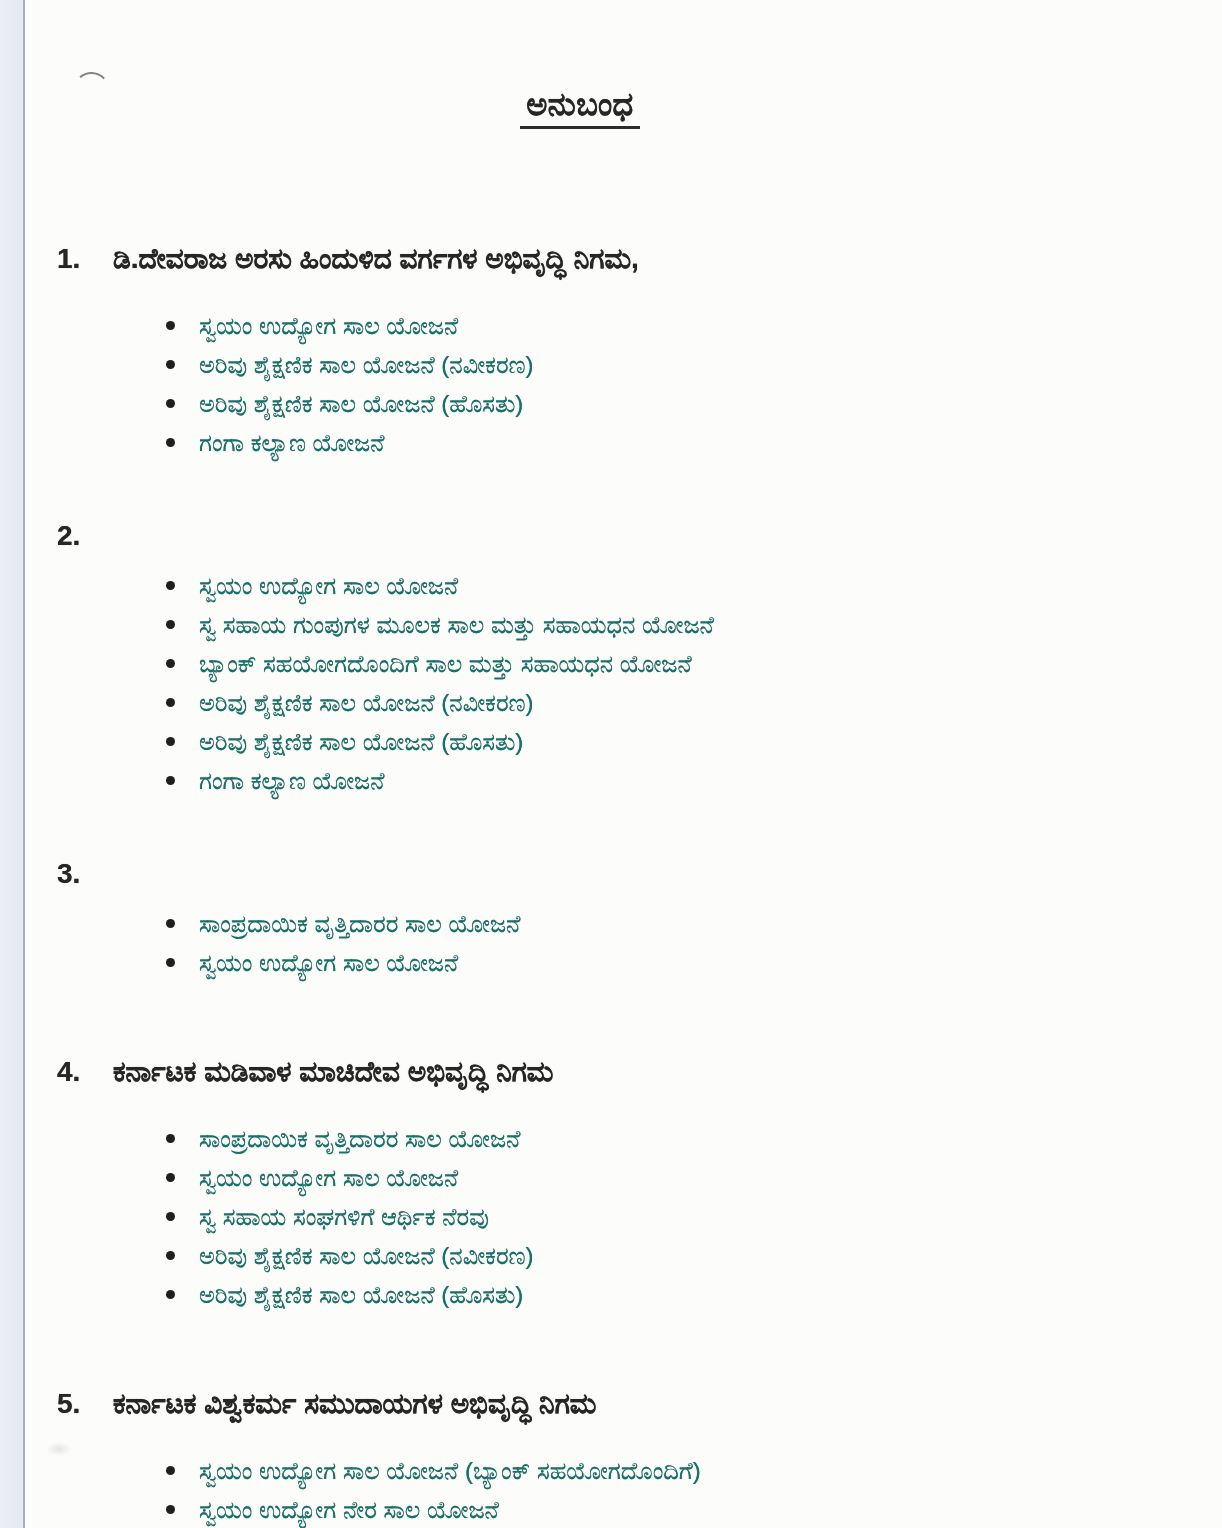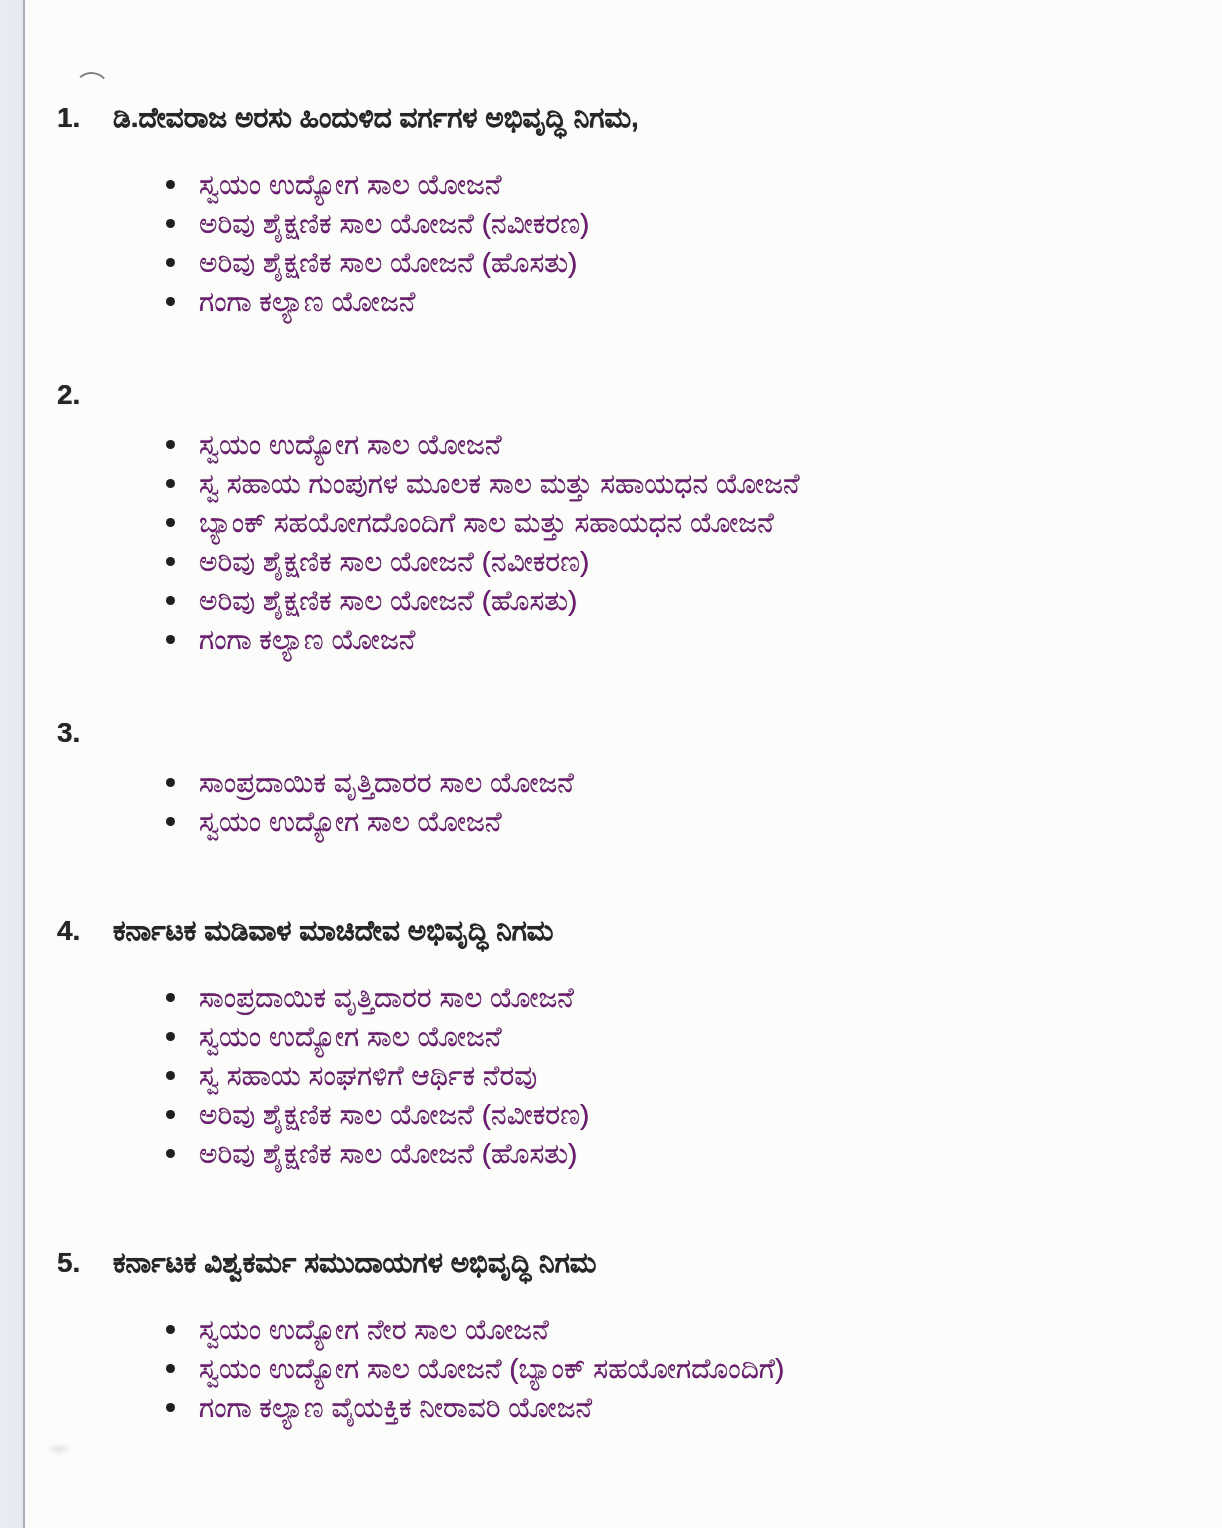--- a/index.html
+++ b/index.html
@@ -87,41 +87,44 @@
     margin: 16px;
   }
   ul.bullets {
     list-style: none;
     margin: 14px 0 0 0;
     padding: 0 0 0 108px;
   }
   ul.bullets li {
     position: relative;
     padding-left: 36px;
-    font-size: 28px;
+    font-size: 24px;
     line-height: 39px;
-    color: #701a75;
+    color: #0f766e;
   }
   ul.bullets li::before {
     content: "";
     position: absolute;
     left: 3px; top: 15px;
     width: 9px; height: 9px;
     border-radius: 50%;
     background: #1f1f1f;
   }
 </style>
 </head>
 <body>
 
 <div class="scan-edge"></div>
 <div class="pen-mark"></div>
 <div class="smudge"></div>
 
 <main class="content">
+  <div class="title-wrap">
+    <span class="doc-title">ಅನುಬಂಧ</span>
+  </div>
 
   <div id="sections">
   <section class="section">
     <div class="section-heading">
       <span class="section-num">1.</span>
       <h2 class="section-title">ಡಿ.ದೇವರಾಜ ಅರಸು ಹಿಂದುಳಿದ ವರ್ಗಗಳ ಅಭಿವೃದ್ಧಿ ನಿಗಮ,</h2>
     </div>
     <ul class="bullets">
           <li>ಸ್ವಯಂ ಉದ್ಯೋಗ ಸಾಲ ಯೋಜನೆ</li>
           <li>ಅರಿವು ಶೈಕ್ಷಣಿಕ ಸಾಲ ಯೋಜನೆ (ನವೀಕರಣ)</li>
@@ -167,19 +170,19 @@
           <li>ಅರಿವು ಶೈಕ್ಷಣಿಕ ಸಾಲ ಯೋಜನೆ (ಹೊಸತು)</li>
         </ul>
   </section>
 
   <section class="section">
     <div class="section-heading">
       <span class="section-num">5.</span>
       <h2 class="section-title">ಕರ್ನಾಟಕ ವಿಶ್ವಕರ್ಮ ಸಮುದಾಯಗಳ ಅಭಿವೃದ್ಧಿ ನಿಗಮ</h2>
     </div>
     <ul class="bullets">
+          <li>ಸ್ವಯಂ ಉದ್ಯೋಗ ಸಾಲ ಯೋಜನೆ (ಬ್ಯಾಂಕ್ ಸಹಯೋಗದೊಂದಿಗೆ)</li>
           <li>ಸ್ವಯಂ ಉದ್ಯೋಗ ನೇರ ಸಾಲ ಯೋಜನೆ</li>
-          <li>ಸ್ವಯಂ ಉದ್ಯೋಗ ಸಾಲ ಯೋಜನೆ (ಬ್ಯಾಂಕ್ ಸಹಯೋಗದೊಂದಿಗೆ)</li>
           <li>ಗಂಗಾ ಕಲ್ಯಾಣ ವೈಯಕ್ತಿಕ ನೀರಾವರಿ ಯೋಜನೆ</li>
         </ul>
   </section>
 </div>
 </main>
 
 </body></html>

